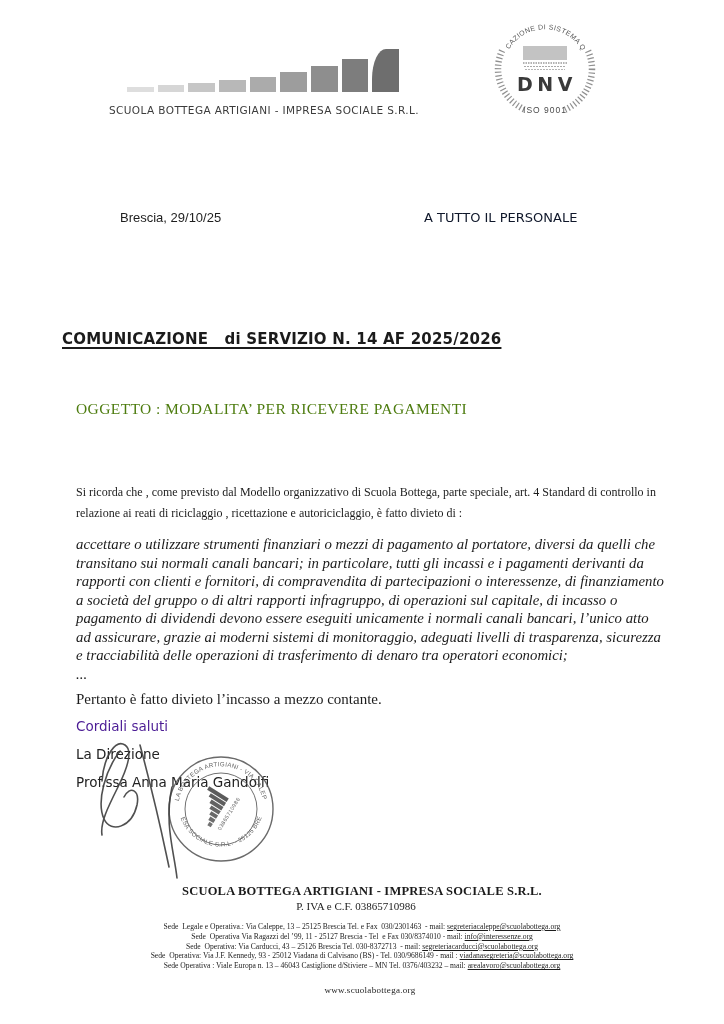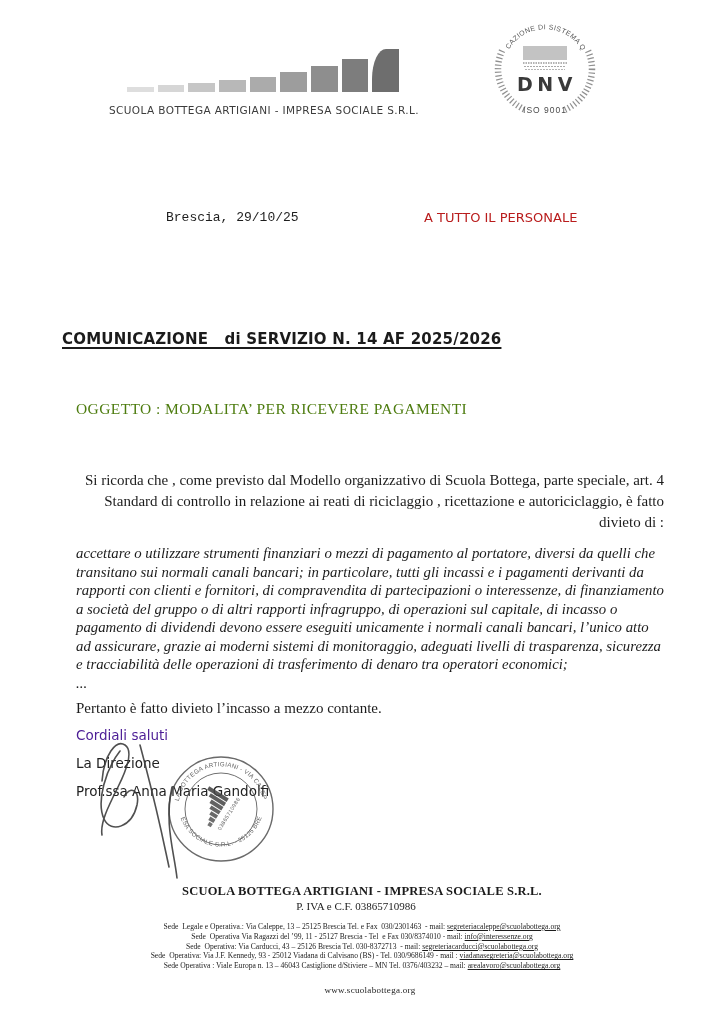--- a/index.html
+++ b/index.html
@@ -19,31 +19,31 @@
   .b5{height:15px;background:#ababab;}
   .b6{height:20px;background:#9d9d9d;}
   .b7{height:26px;background:#8e8e8e;}
   .b8{height:33px;background:#7d7d7d;}
   .b9{height:43px;background:#6e6e6e;border-top-left-radius:14px 30px;}
   .company-name{position:absolute;left:96px;top:104px;width:336px;text-align:center;
     font-family:"DejaVu Sans",sans-serif;font-size:10.5px;letter-spacing:.4px;color:#3c3c3c;}
   .seal{position:absolute;left:486px;top:14px;width:118px;height:110px;}
   
   .place-date{position:absolute;left:120px;top:210px;
-    font-family:Liberation Mono, monospace;font-size:13px;color:#1e1e1e;margin-left:46px;}
+    font-family:Liberation Sans, sans-serif;font-size:13px;color:#1e1e1e;}
   .recipient{position:absolute;left:424px;top:210px;
-    font-family:"DejaVu Sans",sans-serif;font-size:13px;color:#b91c1c;}
+    font-family:"DejaVu Sans",sans-serif;font-size:13px;color:#0f172a;}
   
   .title{position:absolute;left:62px;top:330px;white-space:pre-wrap;
     font-family:"DejaVu Sans",sans-serif;font-size:15px;font-weight:bold;letter-spacing:.2px;
     color:#1b1b1b;text-decoration:underline;text-decoration-thickness:2px;text-underline-offset:3px;}
   .subject{position:absolute;left:76px;top:400px;font-size:15.5px;letter-spacing:.4px;color:#4d7c0f;}
   
   .body-flow{position:absolute;left:76px;top:466px;width:588px;}
-  .intro{font-size:15px;line-height:21px;margin:4px 0 11px 0;text-align:right;}
+  .intro{font-size:12px;line-height:21px;margin:16px 0 11px 0;}
   .quote{font-size:14.8px;line-height:18.5px;font-style:italic;margin:0;}
   .ellipsis{font-size:14.8px;line-height:18px;font-style:italic;margin:0 0 6px 0;}
   .conclusion{font-size:15px;line-height:21px;margin:0 0 8px 0;}
   .salutation{font-family:"DejaVu Sans",sans-serif;font-size:13.5px;line-height:17px;margin:0 0 11px 0;color:#4c1d95;}
   .signer-role{font-family:"DejaVu Sans",sans-serif;font-size:13.5px;line-height:17px;margin:0 0 11px 0;color:#222;}
   .signer-name{font-family:"DejaVu Sans",sans-serif;font-size:13.5px;line-height:17px;margin:0;color:#222;}
   
   .stamp{position:absolute;left:162px;top:750px;width:118px;height:118px;opacity:.88;}
   .signature{position:absolute;left:80px;top:735px;width:135px;height:150px;}
   

